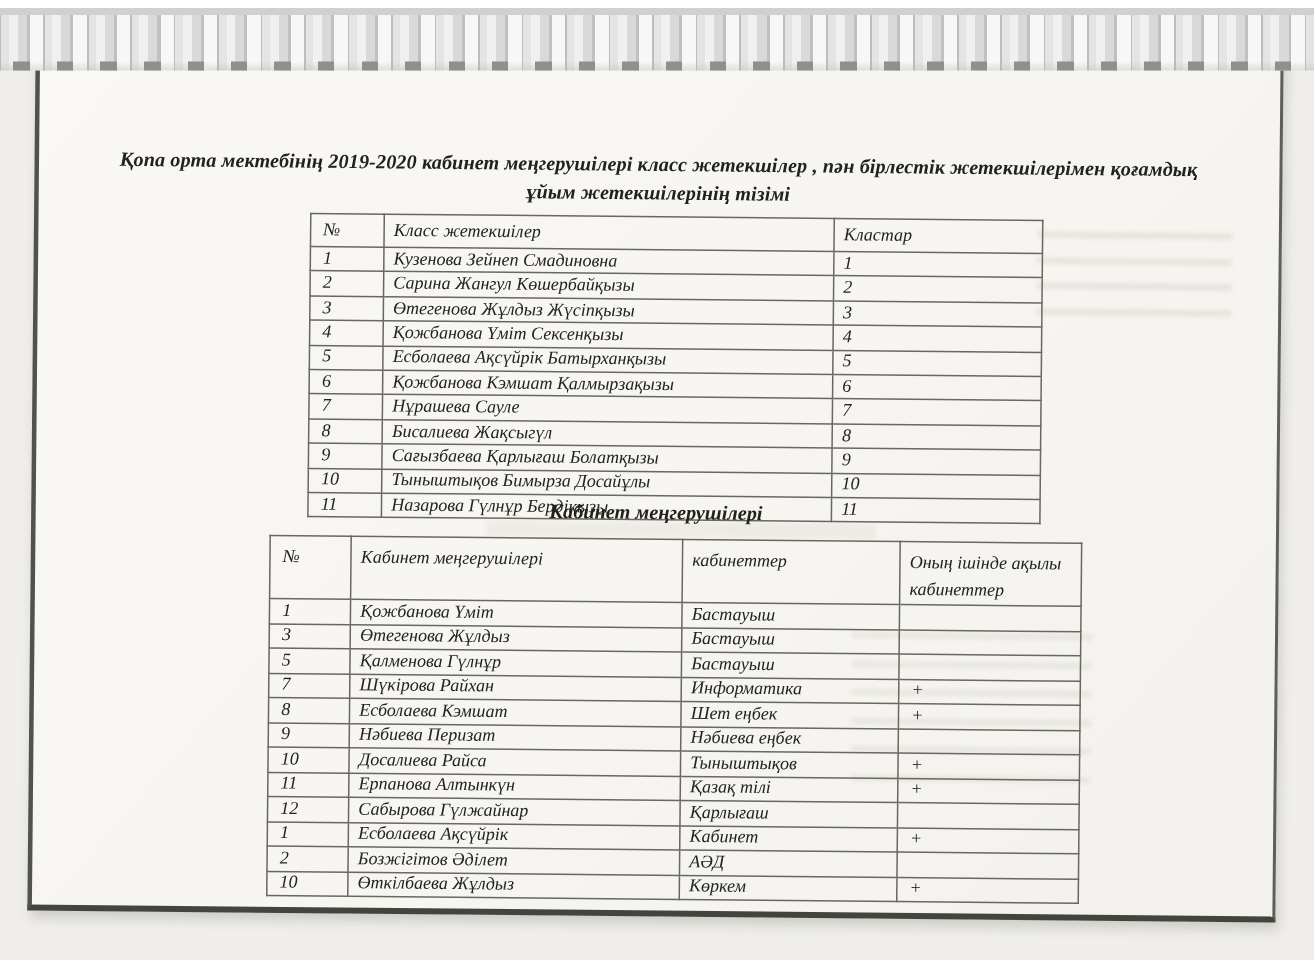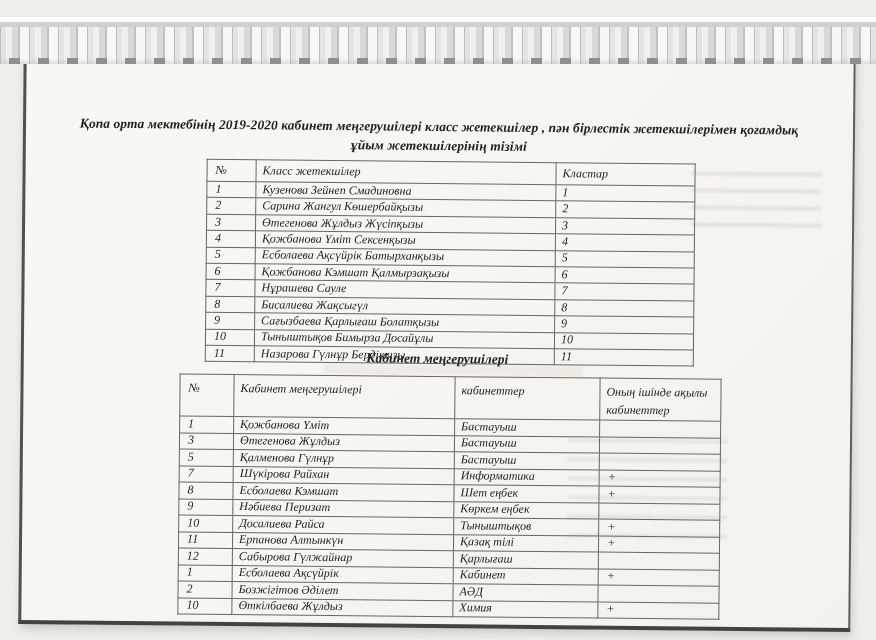--- a/index.html
+++ b/index.html
@@ -1,21 +1,21 @@
 <!DOCTYPE html>
 <html><head>
 <meta charset="utf-8">
 <style>
   html,body{margin:0;padding:0;}
   body{
     width:876px;height:640px;overflow:hidden;position:relative;
     background:#efeeeb;
     font-family:"Liberation Serif","DejaVu Serif",serif;
   }
-  .stage{position:absolute;left:0;top:17px;width:876px;height:596px;}
+  .stage{position:absolute;left:0;top:0;width:876px;height:596px;}
 
   
   .page{
     position:absolute;left:21px;top:30px;width:827px;height:577px;
     background:linear-gradient(130deg,#f9f8f5 0%,#f6f5f1 55%,#f2f1ed 100%);
     border-left:3px solid #4f534a;
     border-right:2px solid #5c6055;
     border-bottom:4px solid #41453c;
     box-shadow:2px 5px 8px rgba(80,80,70,0.20);
     transform:rotate(0.55deg);
@@ -210,21 +210,21 @@
           </tr>
         <tr>
             <td class="c0 numcell">8</td>
             <td class="c1">Есболаева Кэмшат</td>
             <td class="c2">Шет еңбек</td>
             <td class="c3 numcell">+</td>
           </tr>
         <tr>
             <td class="c0 numcell">9</td>
             <td class="c1">Нәбиева Перизат</td>
-            <td class="c2">Көркем еңбек</td>
+            <td class="c2">Нәбиева еңбек</td>
             <td class="c3 numcell"></td>
           </tr>
         <tr>
             <td class="c0 numcell">10</td>
             <td class="c1">Досалиева Райса</td>
             <td class="c2">Тыныштықов</td>
             <td class="c3 numcell">+</td>
           </tr>
         <tr>
             <td class="c0 numcell">11</td>
@@ -246,21 +246,21 @@
           </tr>
         <tr>
             <td class="c0 numcell">2</td>
             <td class="c1">Бозжігітов  Әділет</td>
             <td class="c2">АӘД</td>
             <td class="c3 numcell"></td>
           </tr>
         <tr>
             <td class="c0 numcell">10</td>
             <td class="c1">Өткілбаева Жұлдыз</td>
-            <td class="c2">Химия</td>
+            <td class="c2">Көркем</td>
             <td class="c3 numcell">+</td>
           </tr>
       </tbody>
     </table>
 
     <div class="ghost g1"></div>
     <div class="ghost g2"></div>
     <div class="ghost g3"></div>
   </div>
 

